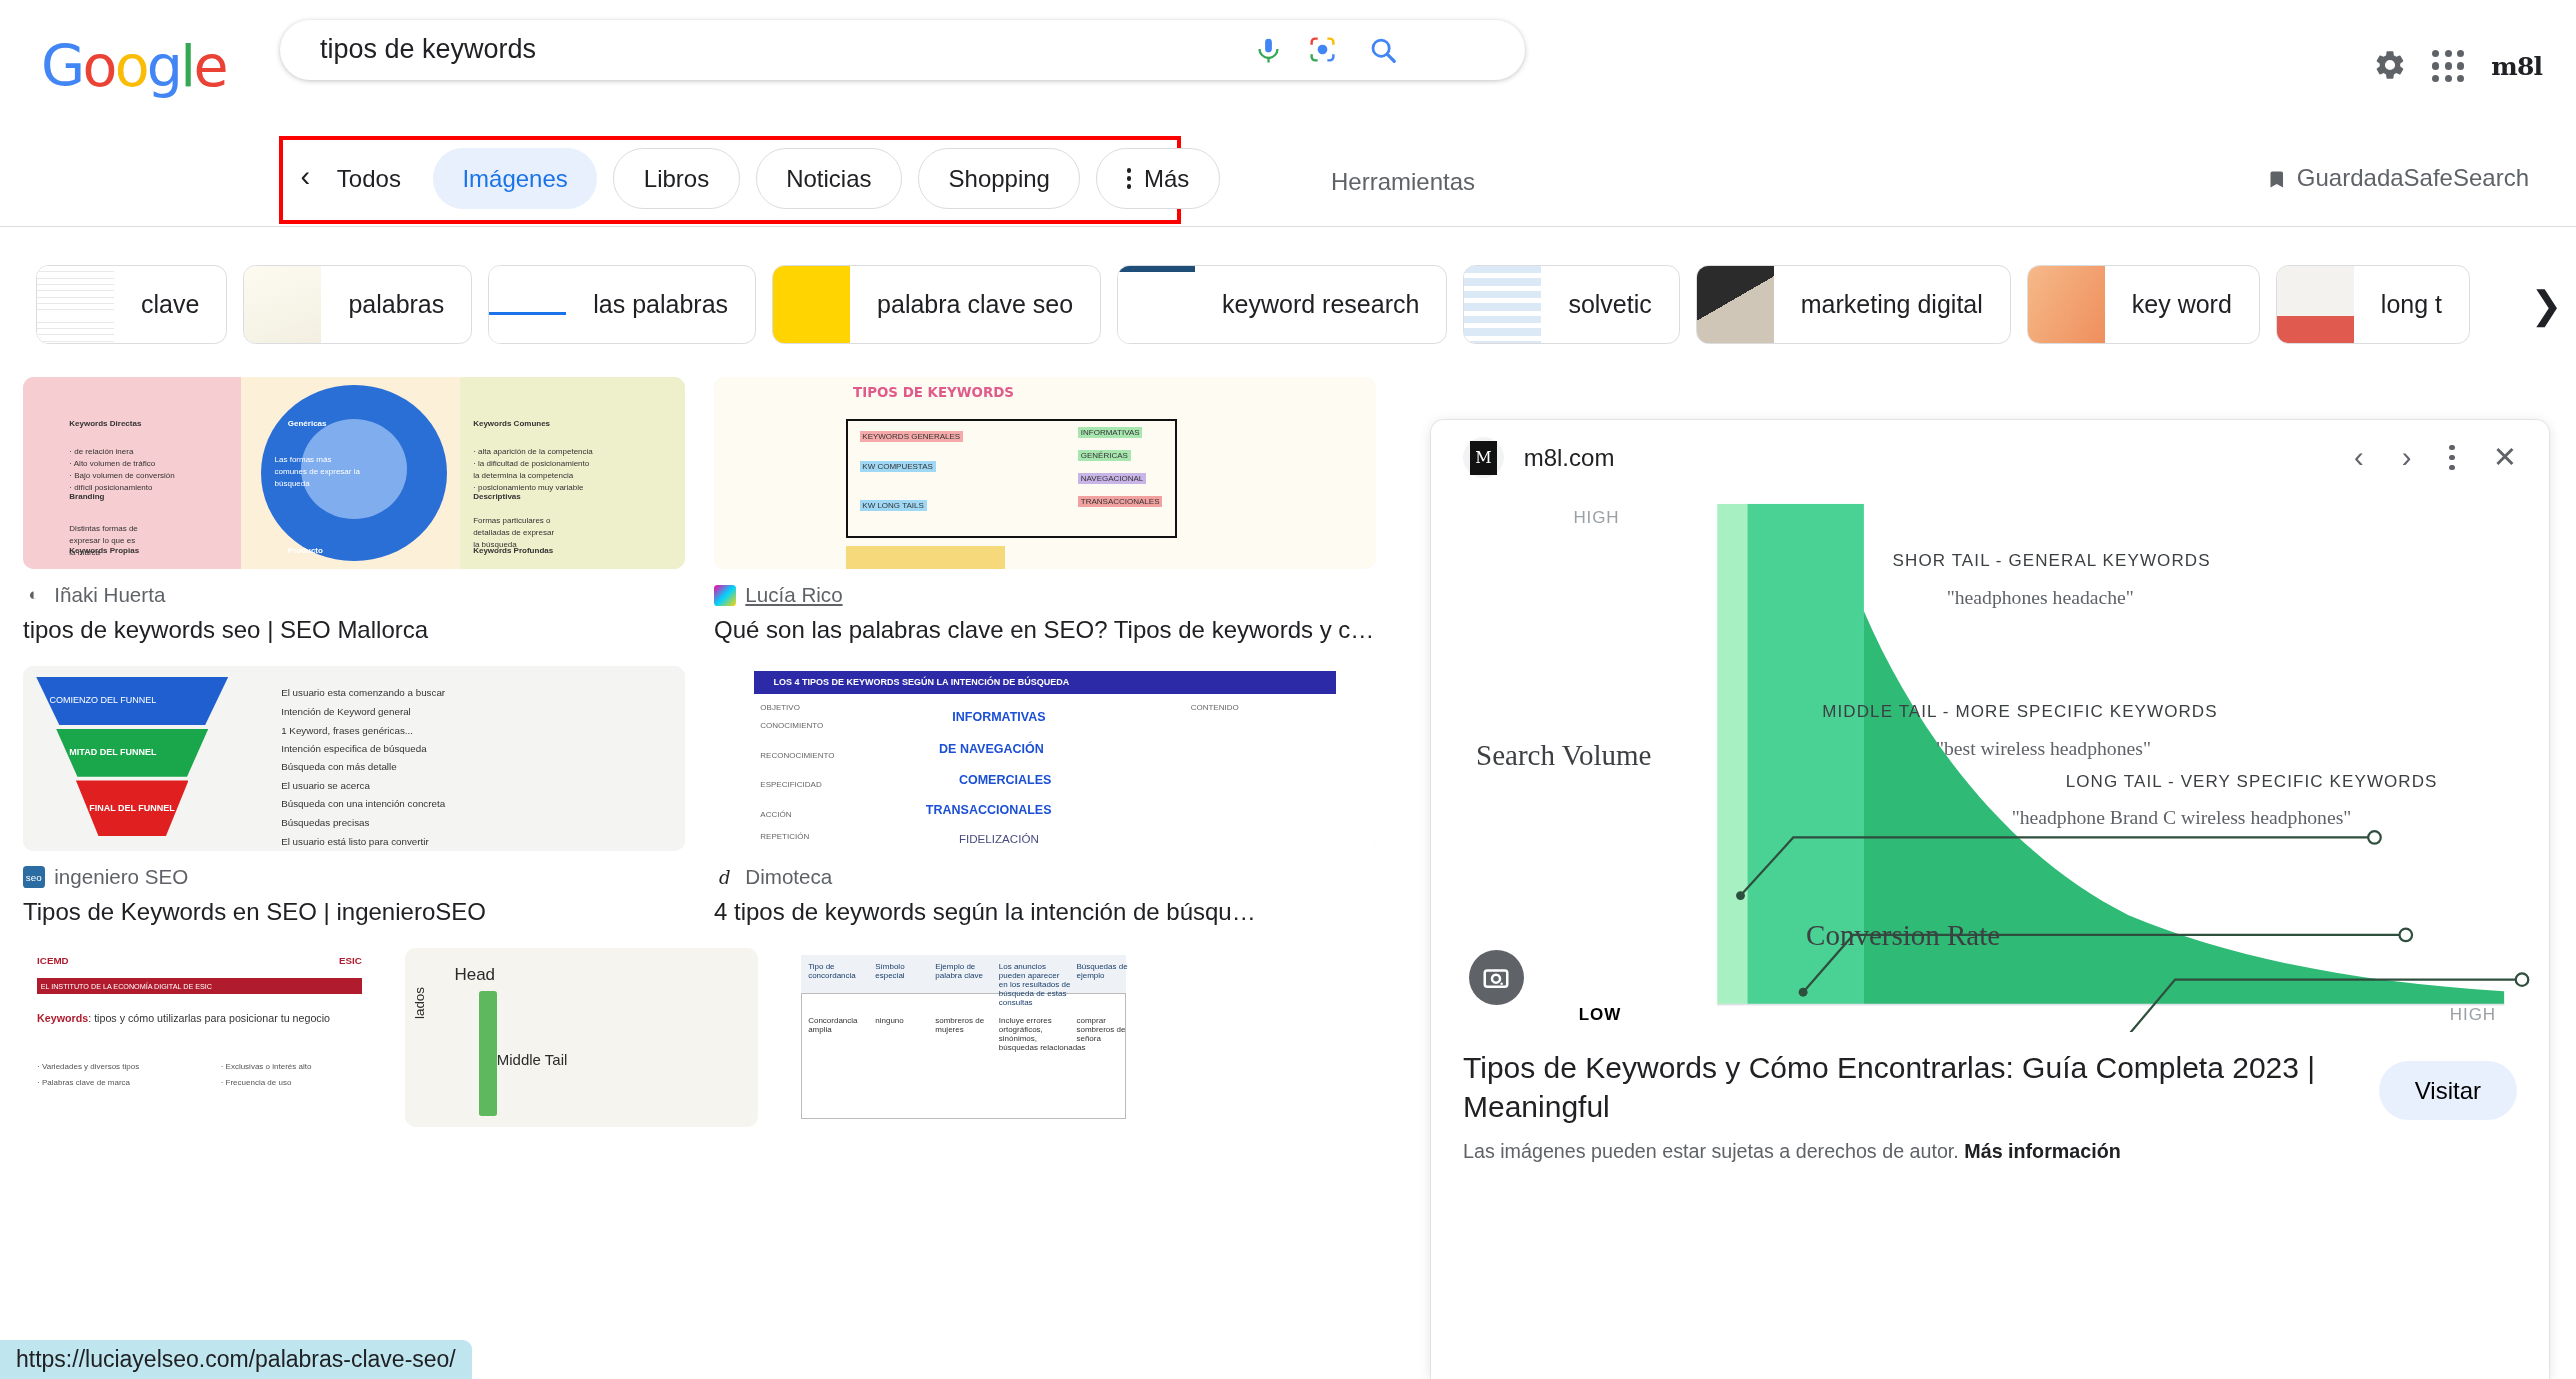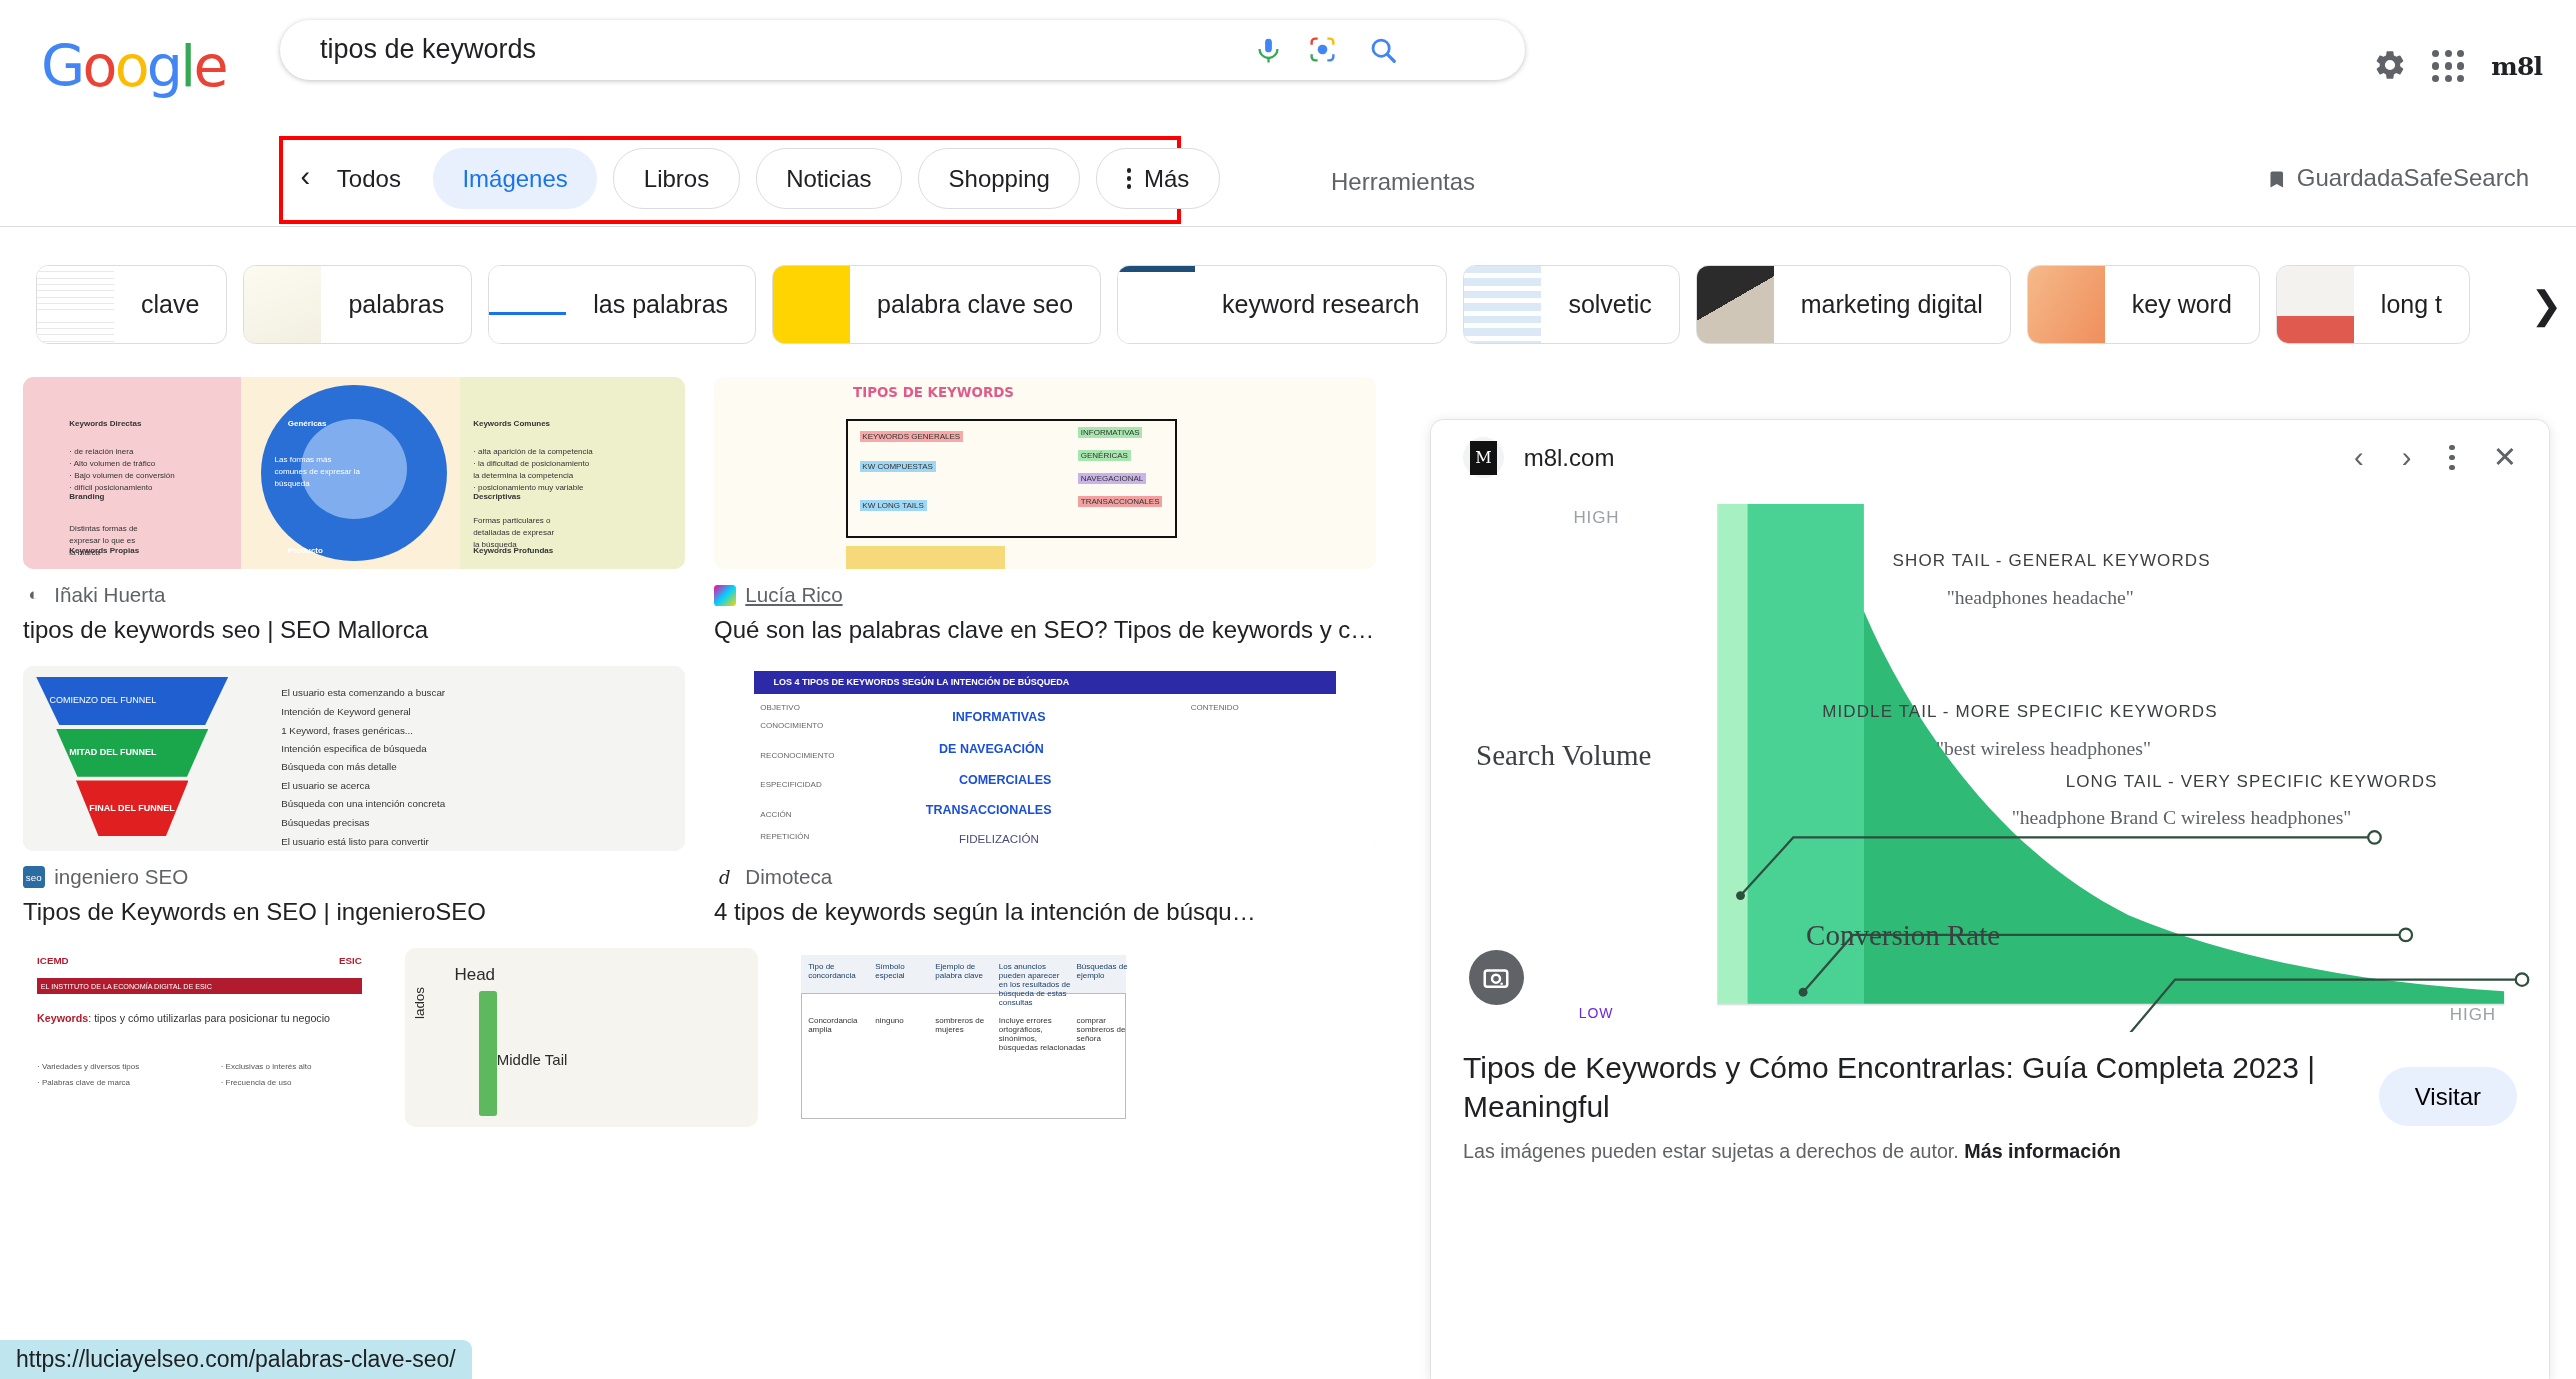--- a/index.html
+++ b/index.html
@@ -137,21 +137,21 @@
   .pa-kebab { display:flex; flex-direction:column; gap:4.5px; }
   .pa-kebab i { width:5.4px; height:5.4px; border-radius:50%; background:#5f6368; }
 
   .panel-img { position:relative; height:537px; background:#fff; margin:0 18px; }
   .chart { position:absolute; inset:0; }
   .lens-btn {
     position:absolute; left:19.7px; bottom:27px; width:55px; height:55px; border-radius:50%;
     background:#5f6368; display:flex; align-items:center; justify-content:center; cursor:pointer;
   }
 
-  .panel-foot { padding: 16px 32px 0 32px; display:flex; align-items:flex-end; }
+  .panel-foot { padding: 16px 32px 0 32px; display:flex; align-items:center; }
   .panel-title { font-size:30px; line-height:1.3; color:#202124; max-width:894px; }
   .visit-btn {
     margin-left:auto; margin-top:7.2px; background:#e8f0fe; color:#000000; border:none;
     border-radius:30px; height:59px; padding:0 36px; font-size:24px; cursor:pointer;
     font-family:"Liberation Sans", sans-serif; flex:none;
   }
   .panel-note { padding:14.3px 32px 0 32px; font-size:19.7px; color:#5f6368; }
   .panel-note b { color:#202124; }
 
   
@@ -488,21 +488,21 @@
         </g>
         <g fill="#ffffff" stroke="#2f4f3e" stroke-width="2.5">
           <circle cx="1035" cy="383" r="7"></circle>
           <circle cx="1070" cy="492" r="7"></circle>
           <circle cx="1200" cy="542" r="7"></circle>
         </g>
       </svg>
 
       <div style="position:absolute;left:0;top:0;width:100%;height:100%;pointer-events:none;">
         <div style="position:absolute;left:11.5%;top:2.5%;font-size:17px;color:#9aa0a6;letter-spacing:0.9px;">HIGH</div>
-        <div style="position:absolute;left:12%;top:95%;font-size:14px;color:#6d28d9;letter-spacing:0.9px;">LOW</div>
+        <div style="position:absolute;left:12%;top:95%;font-size:17px;color:#000000;letter-spacing:0.9px;font-weight:bold;">LOW</div>
         <div style="position:absolute;left:92.5%;top:95%;font-size:17px;color:#9aa0a6;letter-spacing:0.9px;">HIGH</div>
 
         <div style="position:absolute;left:2.5%;top:45.5%;font-size:29px;color:#3c4043;font-family:'Liberation Serif',serif;">Search Volume</div>
         <div style="position:absolute;left:33%;top:79%;font-size:29px;color:#3c4043;font-family:'Liberation Serif',serif;">Conversion Rate</div>
 
         <div style="position:absolute;left:41%;top:10.5%;font-size:17px;color:#3c4043;letter-spacing:1.1px;">SHOR TAIL - GENERAL KEYWORDS</div>
         <div style="position:absolute;left:46%;top:17%;font-size:19.7px;color:#5f6368;font-family:'Liberation Serif',serif;">"headphones headache"</div>
 
         <div style="position:absolute;left:34.5%;top:38.5%;font-size:17px;color:#3c4043;letter-spacing:1.1px;">MIDDLE TAIL - MORE SPECIFIC KEYWORDS</div>
         <div style="position:absolute;left:45%;top:45%;font-size:19.7px;color:#5f6368;font-family:'Liberation Serif',serif;">"best wireless headphones"</div>

